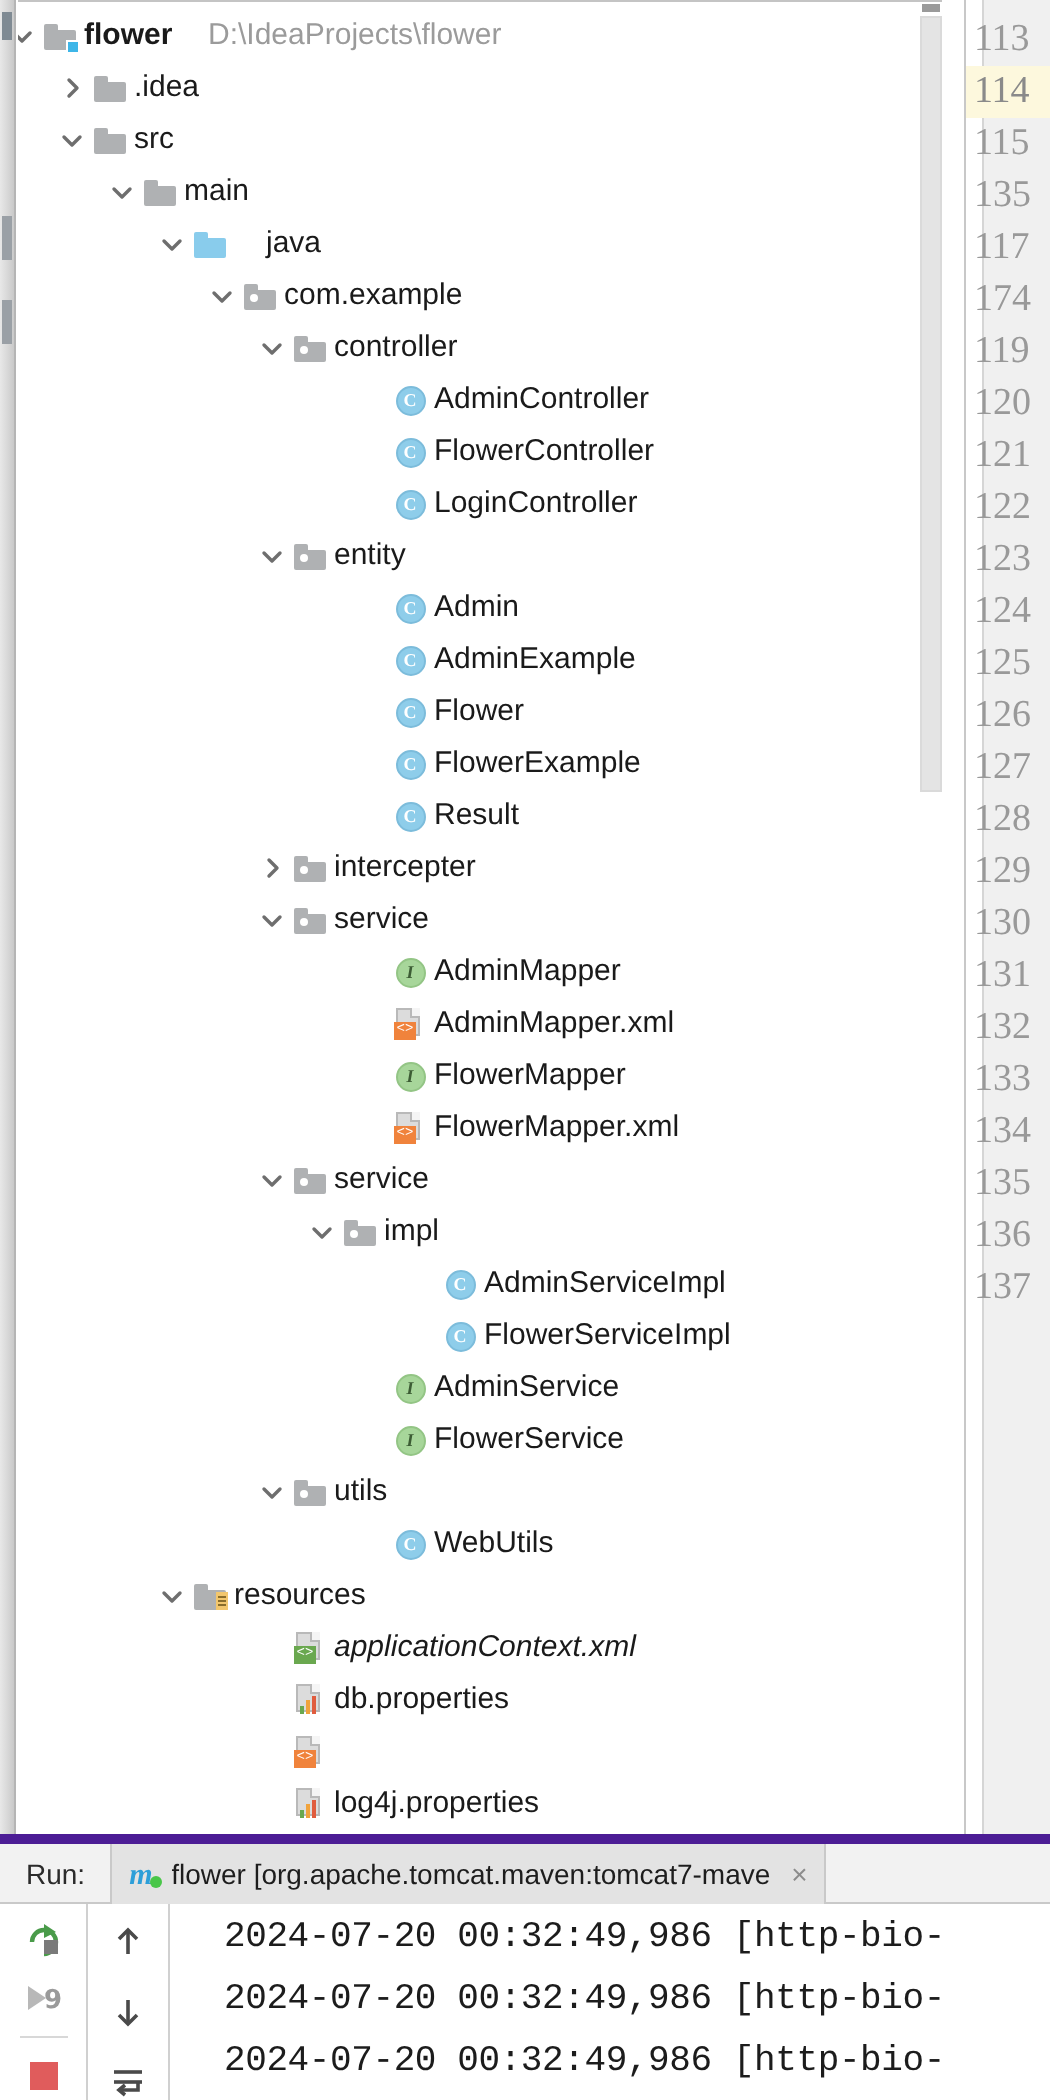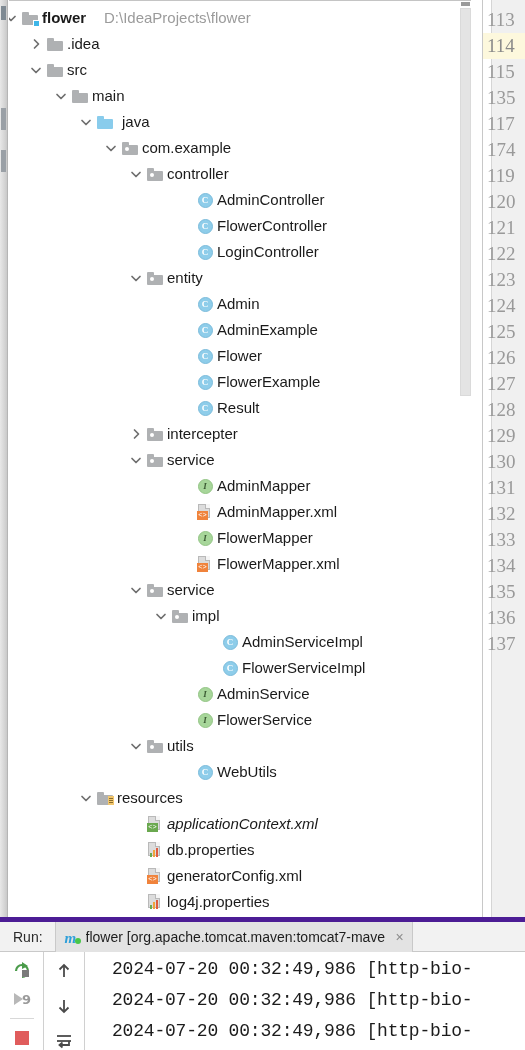--- a/index.html
+++ b/index.html
@@ -270,21 +270,21 @@
             <svg width="13" height="13" viewBox="0 0 13 13">
               <path d="M2 4.5 L6 8.5 L10 4.5" fill="none" stroke="#6e6e6e" stroke-width="1.7" stroke-linecap="round" stroke-linejoin="round"></path>
             </svg>
           </span>
           <span class="icon-wrap" style="left: 87px;">
             <span class="f-folder blue">
               <span class="tab"></span>
               <span class="body"></span>
             </span>
           </span>
-          <span class="label" style="left: 113px;">java</span>
+          <span class="label" style="left: 124px;">java</span>
         </div>
         <div class="row">
           <span class="arrow" style="left: 95px;">
             <svg width="13" height="13" viewBox="0 0 13 13">
               <path d="M2 4.5 L6 8.5 L10 4.5" fill="none" stroke="#6e6e6e" stroke-width="1.7" stroke-linecap="round" stroke-linejoin="round"></path>
             </svg>
           </span>
           <span class="icon-wrap" style="left: 112px;">
             <span class="f-folder">
               <span class="tab"></span>
@@ -573,21 +573,20 @@
         </div>
         <div class="row">
           <span class="arrow" style="left: 120px;"></span>
           <span class="icon-wrap" style="left: 137px;">
             <span class="f-file">
               <span class="sheet"></span>
               <span class="fold"></span>
               <span class="badge xml">&lt;&gt;</span>
             </span>
           </span>
-          <span class="label" style="left: 158px;">generatorConfig.xml</span>
         </div>
         <div class="row">
           <span class="arrow" style="left: 120px;"></span>
           <span class="icon-wrap" style="left: 137px;">
             <span class="f-file">
               <span class="sheet"></span>
               <span class="fold"></span>
               <span class="bars">
                 <i></i>
                 <i></i>

